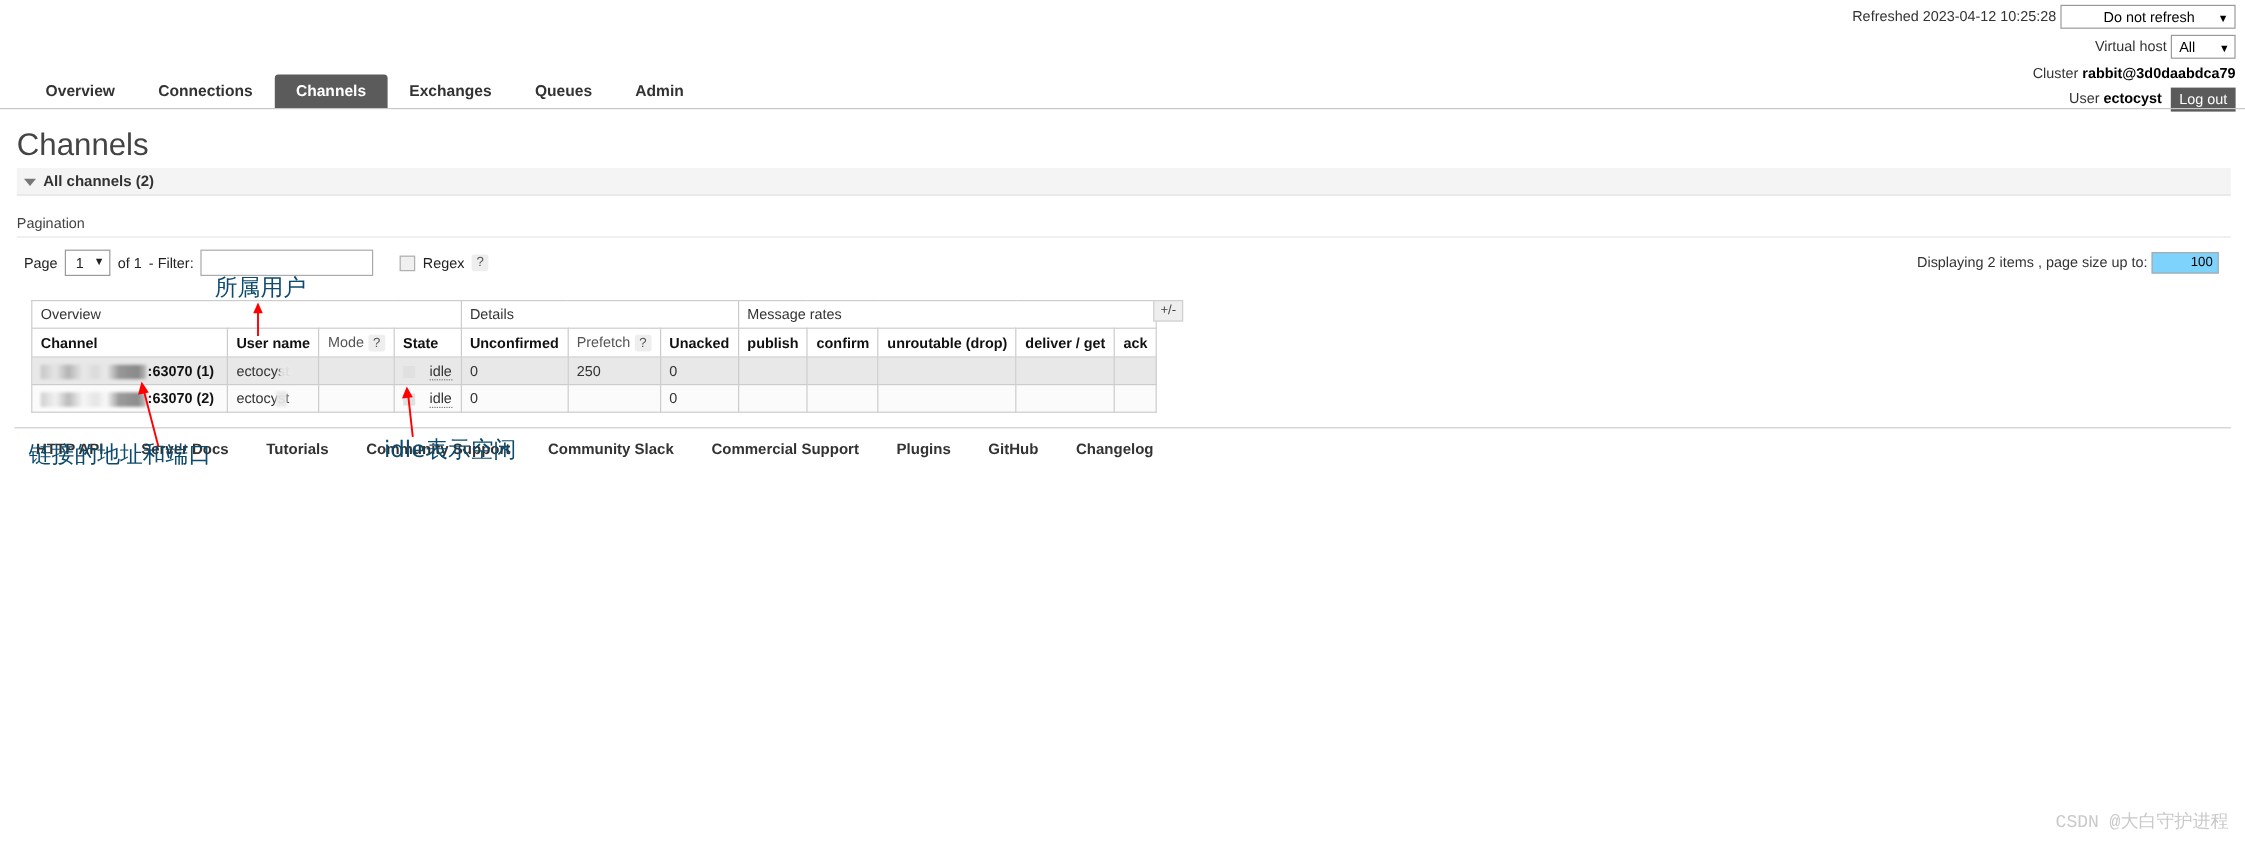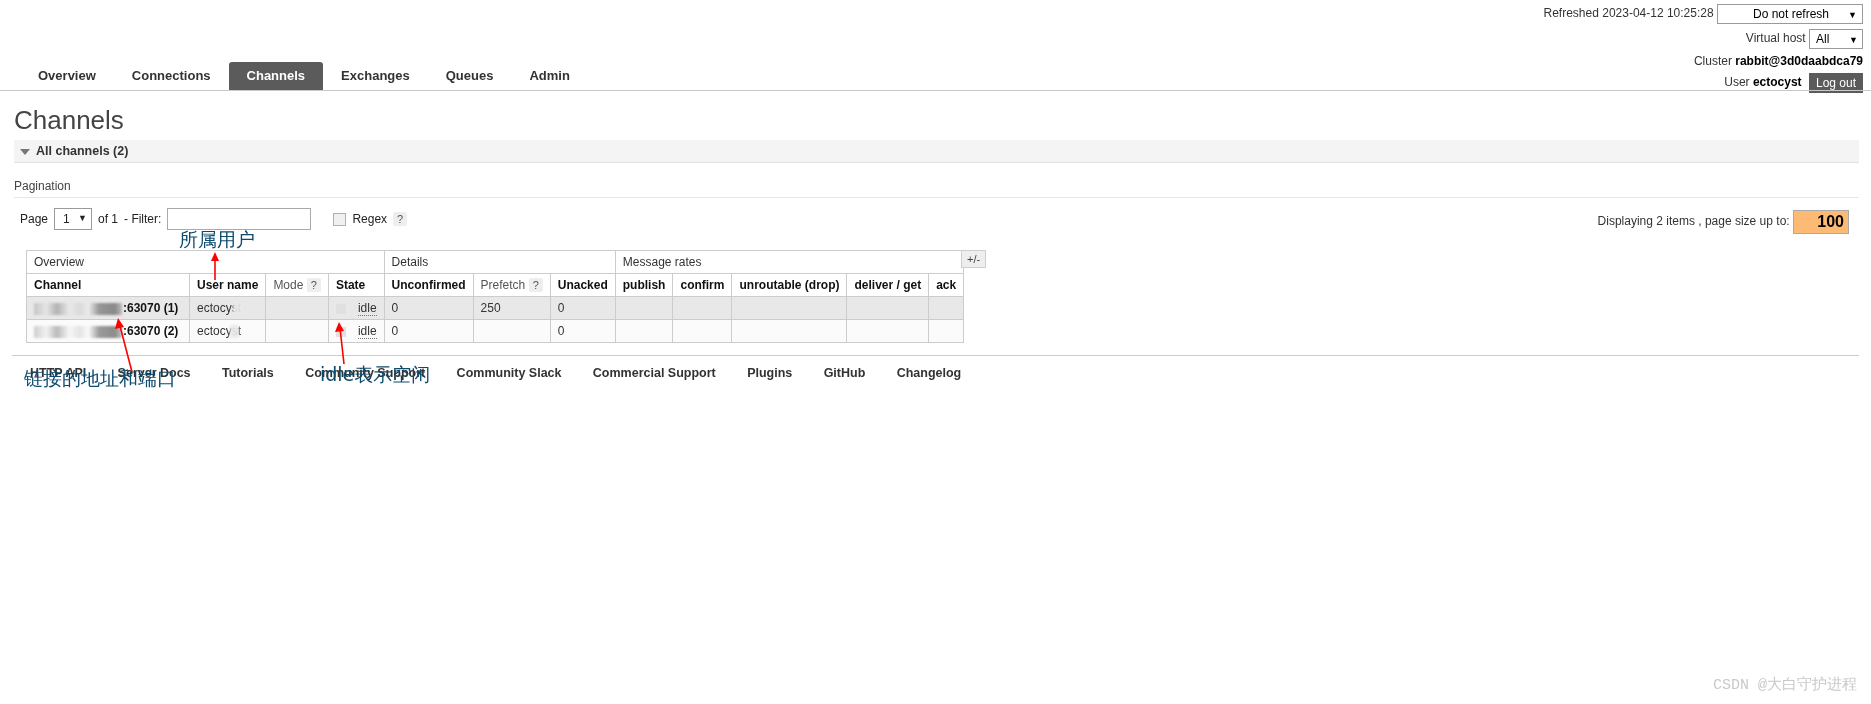--- a/index.html
+++ b/index.html
@@ -226,28 +226,27 @@
   }
   .pag-right {
     position: absolute;
     right: 10px; top: 4px;
     font-size: 12px;
     color: #333333;
     white-space: nowrap;
   }
   .pagesize-input {
     border: 1px solid #aaaaaa;
-    background: #fdba74;
+    background: #7dd3fc;
     width: 46px;
     text-align: right;
     padding: 2px 4px;
-    font-size: 16px;
+    font-size: 11px;
     font-family: "Liberation Sans", sans-serif;
     vertical-align: middle;
-    font-weight: bold;
   }
 
   
   .table-wrap { position: relative; margin: 10px 0 0 14px; }
   table.chan {
     border-collapse: collapse;
     font-size: 12px;
     background: #ffffff;
   }
   table.chan th, table.chan td {

